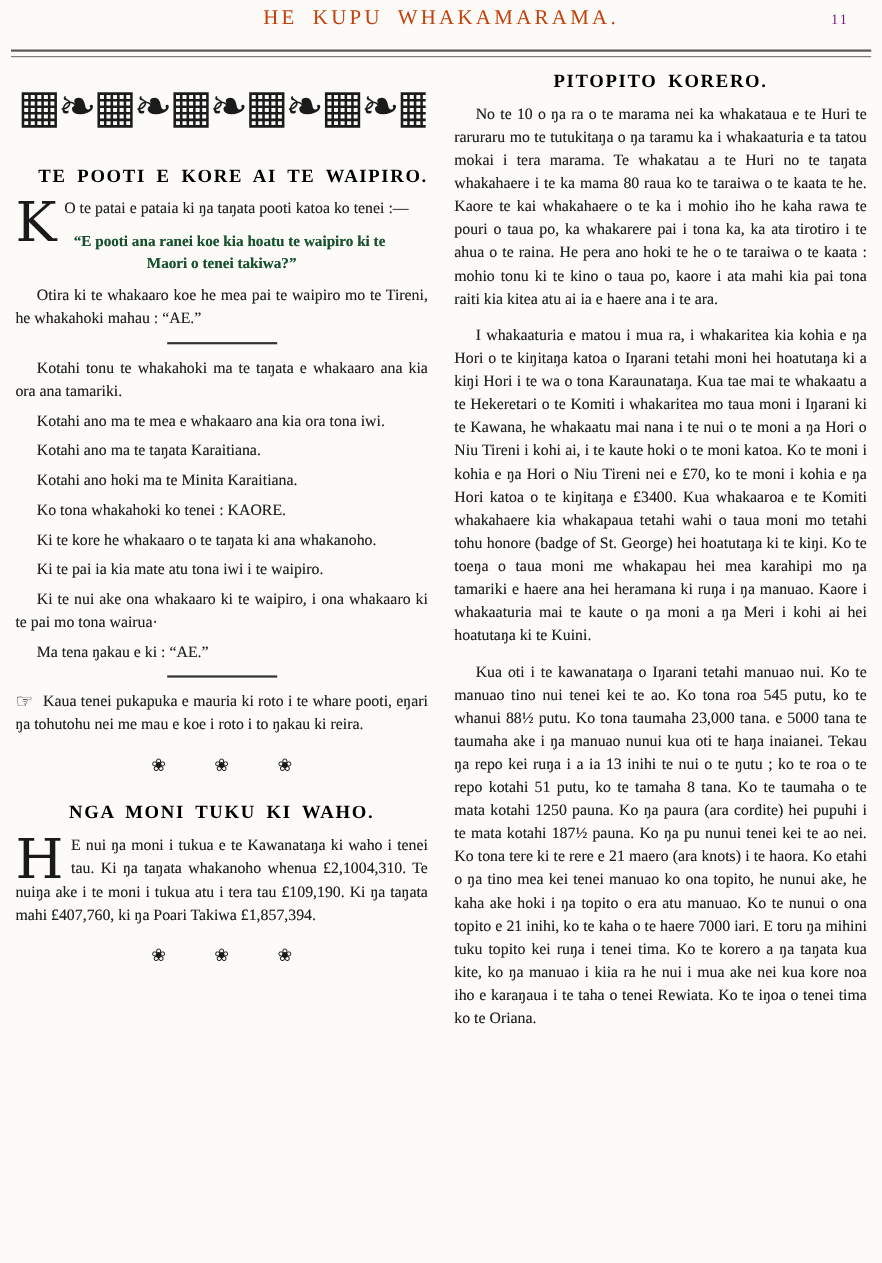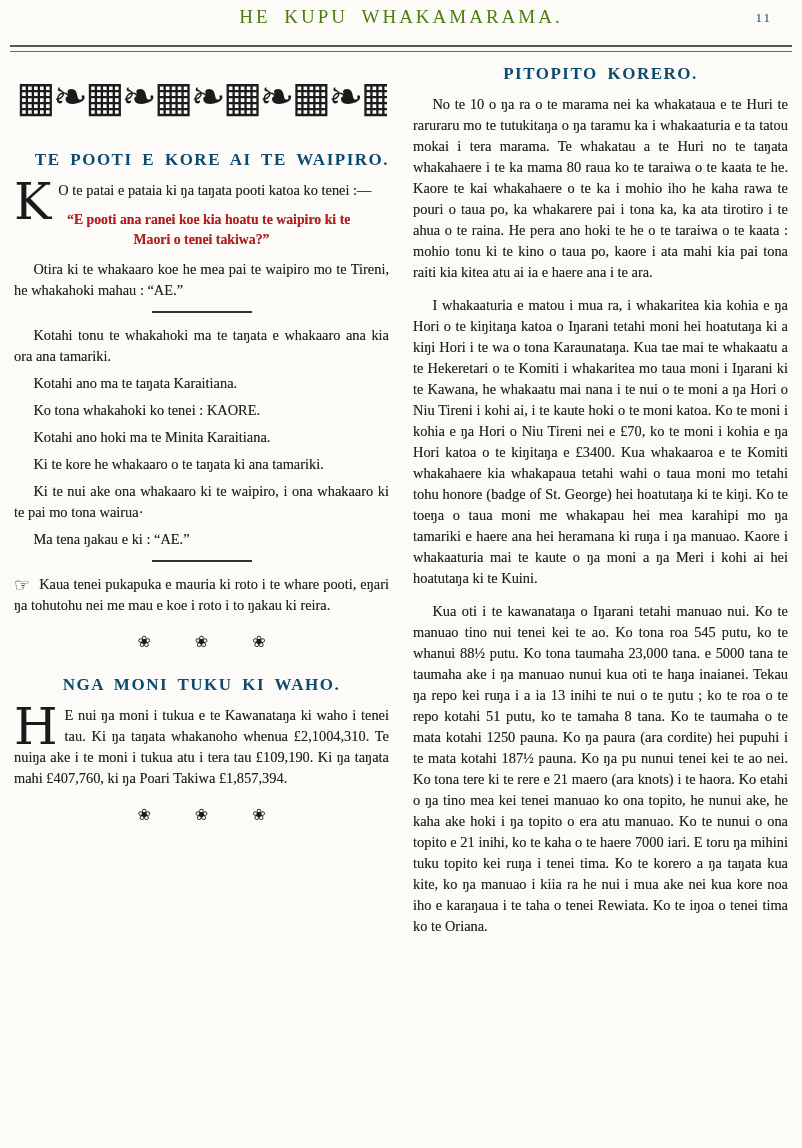--- a/index.html
+++ b/index.html
@@ -5,24 +5,24 @@
   html,body{margin:0;padding:0;}
   .page{
     width:802px;height:1148px;overflow:hidden;position:relative;
     background:#fcfbf8;color:#1f1f1f;
     font-family:"Liberation Serif","DejaVu Serif",serif;
   }
   
   .runhead{position:relative;height:34px;padding-top:6px;}
   .runhead-title{
     text-align:center;font-size:19px;letter-spacing:3px;word-spacing:6px;
-    color:#4d7c0f;font-weight:500;
+    color:#c2410c;font-weight:500;
   }
   .runhead-page{
-    position:absolute;right:30px;top:10px;font-size:13px;letter-spacing:2px;color:#0c4a6e;
+    position:absolute;right:30px;top:10px;font-size:13px;letter-spacing:2px;color:#701a75;
   }
   .runhead-rule{
     margin:5px 10px 0 10px;height:4px;
     border-top:2px solid #3a3a3a;border-bottom:1px solid #555;
     opacity:.85;
   }
   
   .columns{display:flex;gap:24px;padding:0 14px;}
   .col{flex:1 1 50%;min-width:0;}
   .col-left{padding-top:20px;}
@@ -30,39 +30,39 @@
   
   .orn-band{
     height:52px;overflow:hidden;display:flex;justify-content:space-between;
     font-family:"DejaVu Sans",sans-serif;font-size:42px;line-height:50px;
     color:#1b1b1b;margin:0 2px 6px 2px;letter-spacing:-3px;
   }
   .orn-band span{white-space:nowrap;}
   
   .art-head{
     text-align:center;font-size:17px;font-weight:bold;letter-spacing:1.5px;word-spacing:4px;
-    margin:24px 0 10px 0;color:#0c4a6e;
+    margin:24px 0 10px 0;color:#000000;
   }
   .art-head.first{margin-top:26px;text-align:right;}
   .col-right .art-head{margin:4px 0 10px 0;}
   
   p{
     font-size:14.4px;line-height:21px;text-align:justify;
     margin:0 0 4px 0;text-indent:1.35em;color:#222;
     text-shadow:0 0 .4px rgba(20,20,20,.45);
   }
   p.flush{text-indent:0;}
   .col-right p{margin-bottom:12px;}
   .dropcap{
     float:left;font-size:50px;line-height:40px;padding:2px 7px 0 0;color:#1a1a1a;
     font-family:"DejaVu Serif",serif;text-shadow:none;
   }
   .quote{
     width:84%;margin:9px auto 9px auto;text-indent:0;
-    font-weight:bold;text-align:center;font-size:13.8px;line-height:20px;color:#b91c1c;
+    font-weight:bold;text-align:center;font-size:13.8px;line-height:20px;color:#14532d;
   }
   .responses p{margin-bottom:6px;}
   .rule-divider{
     width:100px;margin:10px auto 12px auto;border-top:2px solid #333;height:0;
   }
   .manicule{
     font-family:"DejaVu Sans",sans-serif;font-size:18px;margin-right:9px;
     vertical-align:-2px;text-shadow:none;
   }
   .note p{margin-top:4px;}
@@ -101,24 +101,26 @@
       <p class="flush"><span class="dropcap">K</span><span>O te patai e pataia ki ŋa taŋata pooti katoa ko tenei :—</span></p>
 
       <p class="quote">“E pooti ana ranei koe kia hoatu te waipiro ki te Maori o tenei takiwa?”</p>
 
       <p>Otira ki te whakaaro koe he mea pai te waipiro mo te Tireni, he whakahoki mahau : “AE.”</p>
 
       <div class="rule-divider"></div>
 
       <div class="responses">
         <p>Kotahi tonu te whakahoki ma te taŋata e whakaaro ana kia ora ana tamariki.</p>
+        <p>Kotahi ano ma te mea e whakaaro ana kia ora tona iwi.</p>
         <p>Kotahi ano ma te taŋata Karaitiana.</p>
+        <p>Kotahi ano hoki ma te Minita Karaitiana.</p>
         <p>Ko tona whakahoki ko tenei : KAORE.</p>
-        <p>Kotahi ano hoki ma te Minita Karaitiana.</p>
-        <p>Ki te kore he whakaaro o te taŋata ki ana tamariki.</p>
+        <p>Ki te kore he whakaaro o te taŋata ki ana whakanoho.</p>
+        <p>Ki te pai ia kia mate atu tona iwi i te waipiro.</p>
         <p>Ki te nui ake ona whakaaro ki te waipiro, i ona whakaaro ki te pai mo tona wairua·</p>
         <p>Ma tena ŋakau e ki : “AE.”</p>
       </div>
 
       <div class="rule-divider"></div>
 
       <div class="note">
         <p class="flush"><span class="manicule">☞</span><span>Kaua tenei pukapuka e mauria ki roto i te whare pooti, eŋari ŋa tohutohu nei me mau e koe i roto i to ŋakau ki reira.</span></p>
       </div>
 

